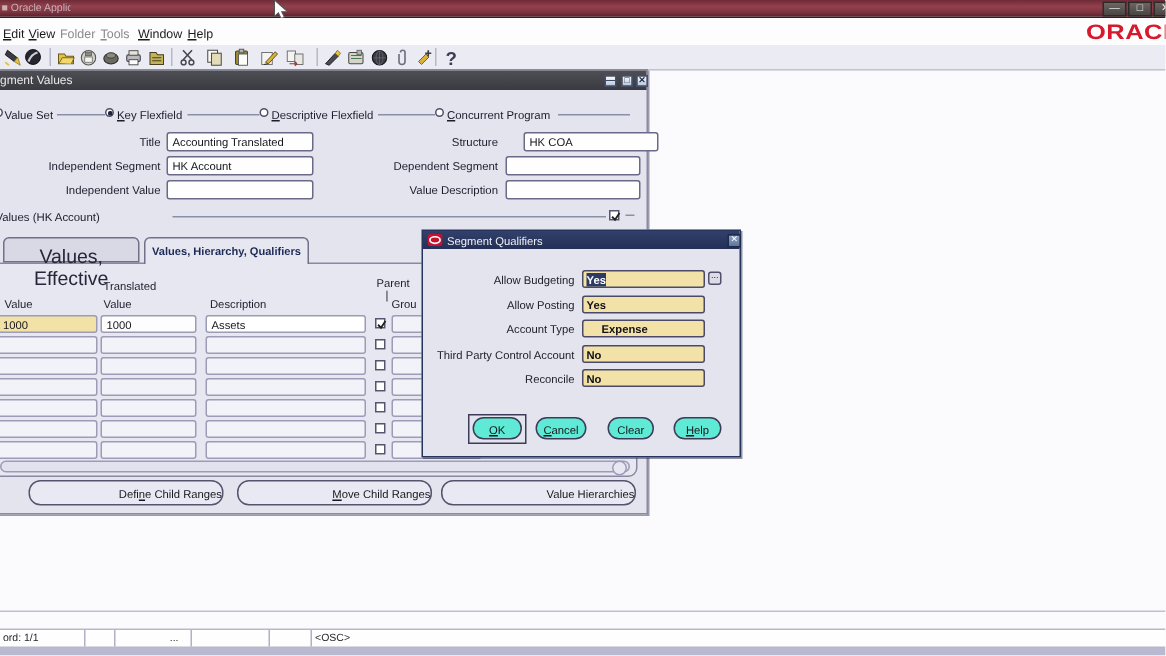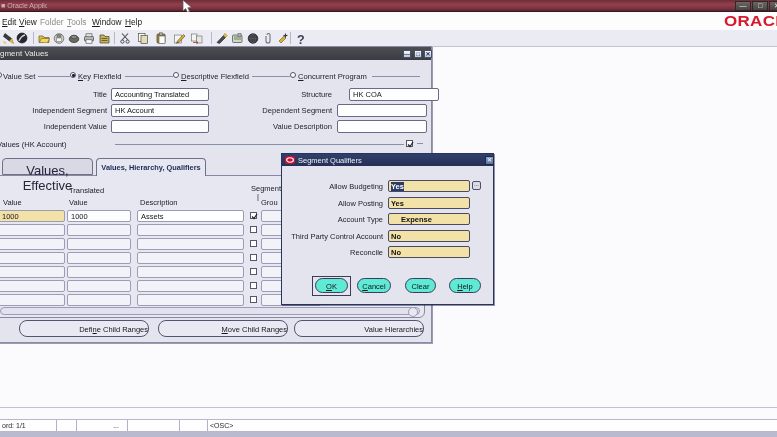--- a/index.html
+++ b/index.html
@@ -222,21 +222,21 @@
 </div>
 
 <div class="abs" id="tabpane"></div>
 <div class="tab" id="tab1">Values, Effective</div>
 <div class="tab" id="tab2">Values, Hierarchy, Qualifiers</div>
 <div id="grid">
     <div class="hdr" style="left:3px; top:198px;">Value</div>
     <div class="hdr" style="left:69px; top:186px;">Translated</div>
     <div class="hdr" style="left:69px; top:198px;">Value</div>
     <div class="hdr" style="left:140px; top:198px;">Description</div>
-    <div class="hdr" style="left:251px; top:184px;">Segment</div>
+    <div class="hdr" style="left:251px; top:184px;">Parent</div>
     <div class="hdr" style="left:257px; top:192px;">|</div>
     <div class="hdr" style="left:261px; top:198px;">Grou</div>
     <div class="cell" style="left:-2px; top:209.5px; width:67px; height:12.5px;background:#f3e2a7;">1000</div>
     <div class="cell" style="left:67px; top:209.5px; width:64px; height:12.5px;background:#fdfdfd;">1000</div>
     <div class="cell" style="left:137px; top:209.5px; width:107px; height:12.5px;background:#fff;">Assets</div>
     <div class="chk" style="left:250px; top:211.5px;">
       <svg width="7" height="7" viewBox="0 0 7 7">
         <path d="M1 3.5 L3 5.5 L6 1" stroke="#222" stroke-width="1.2" fill="none"></path>
       </svg>
     </div>

